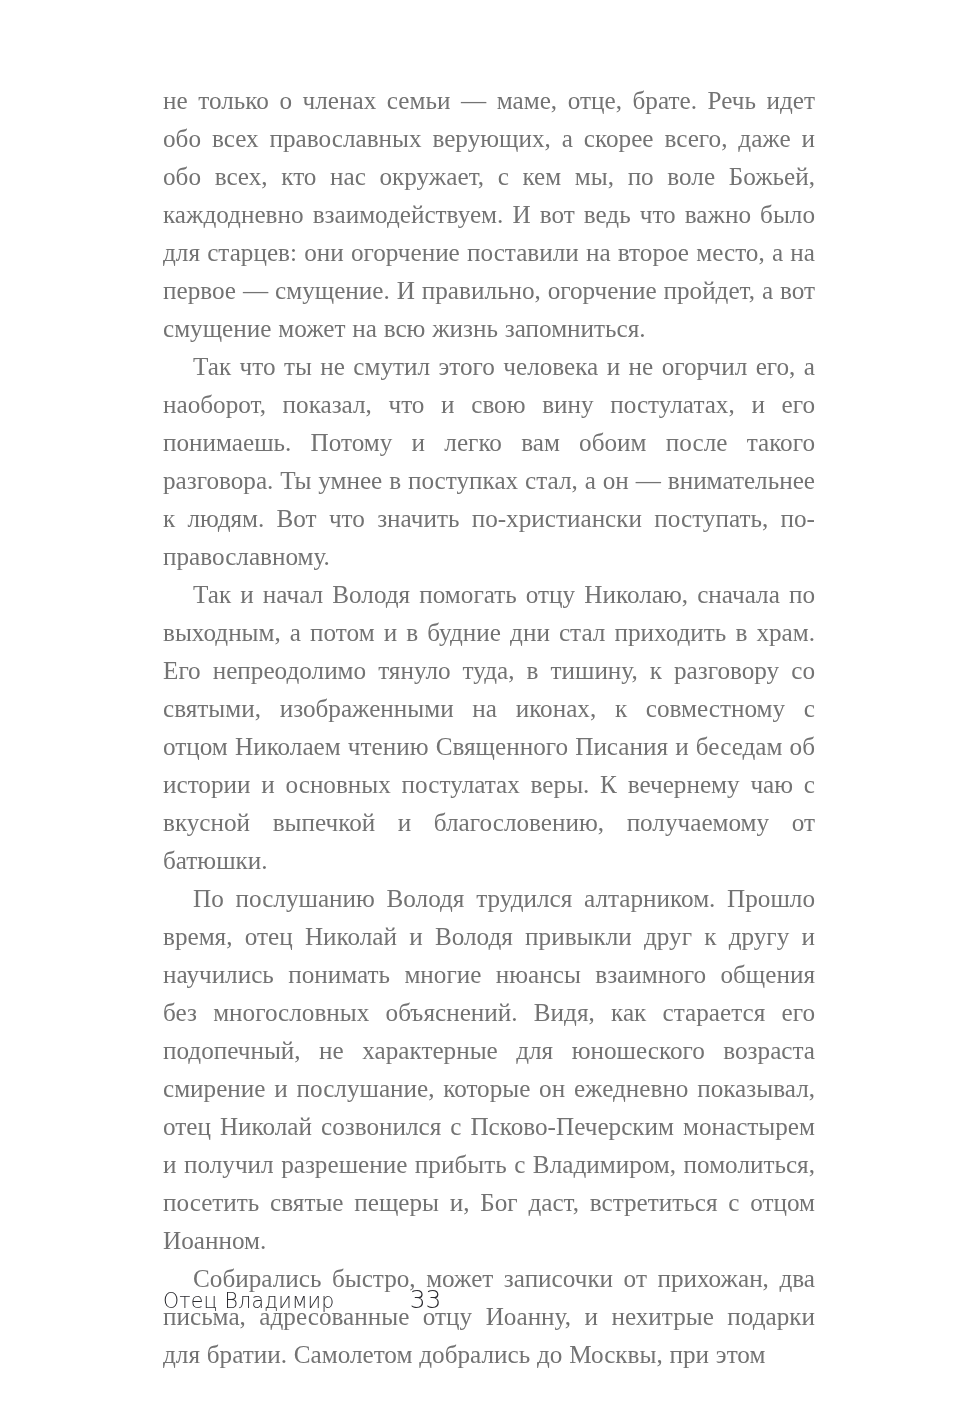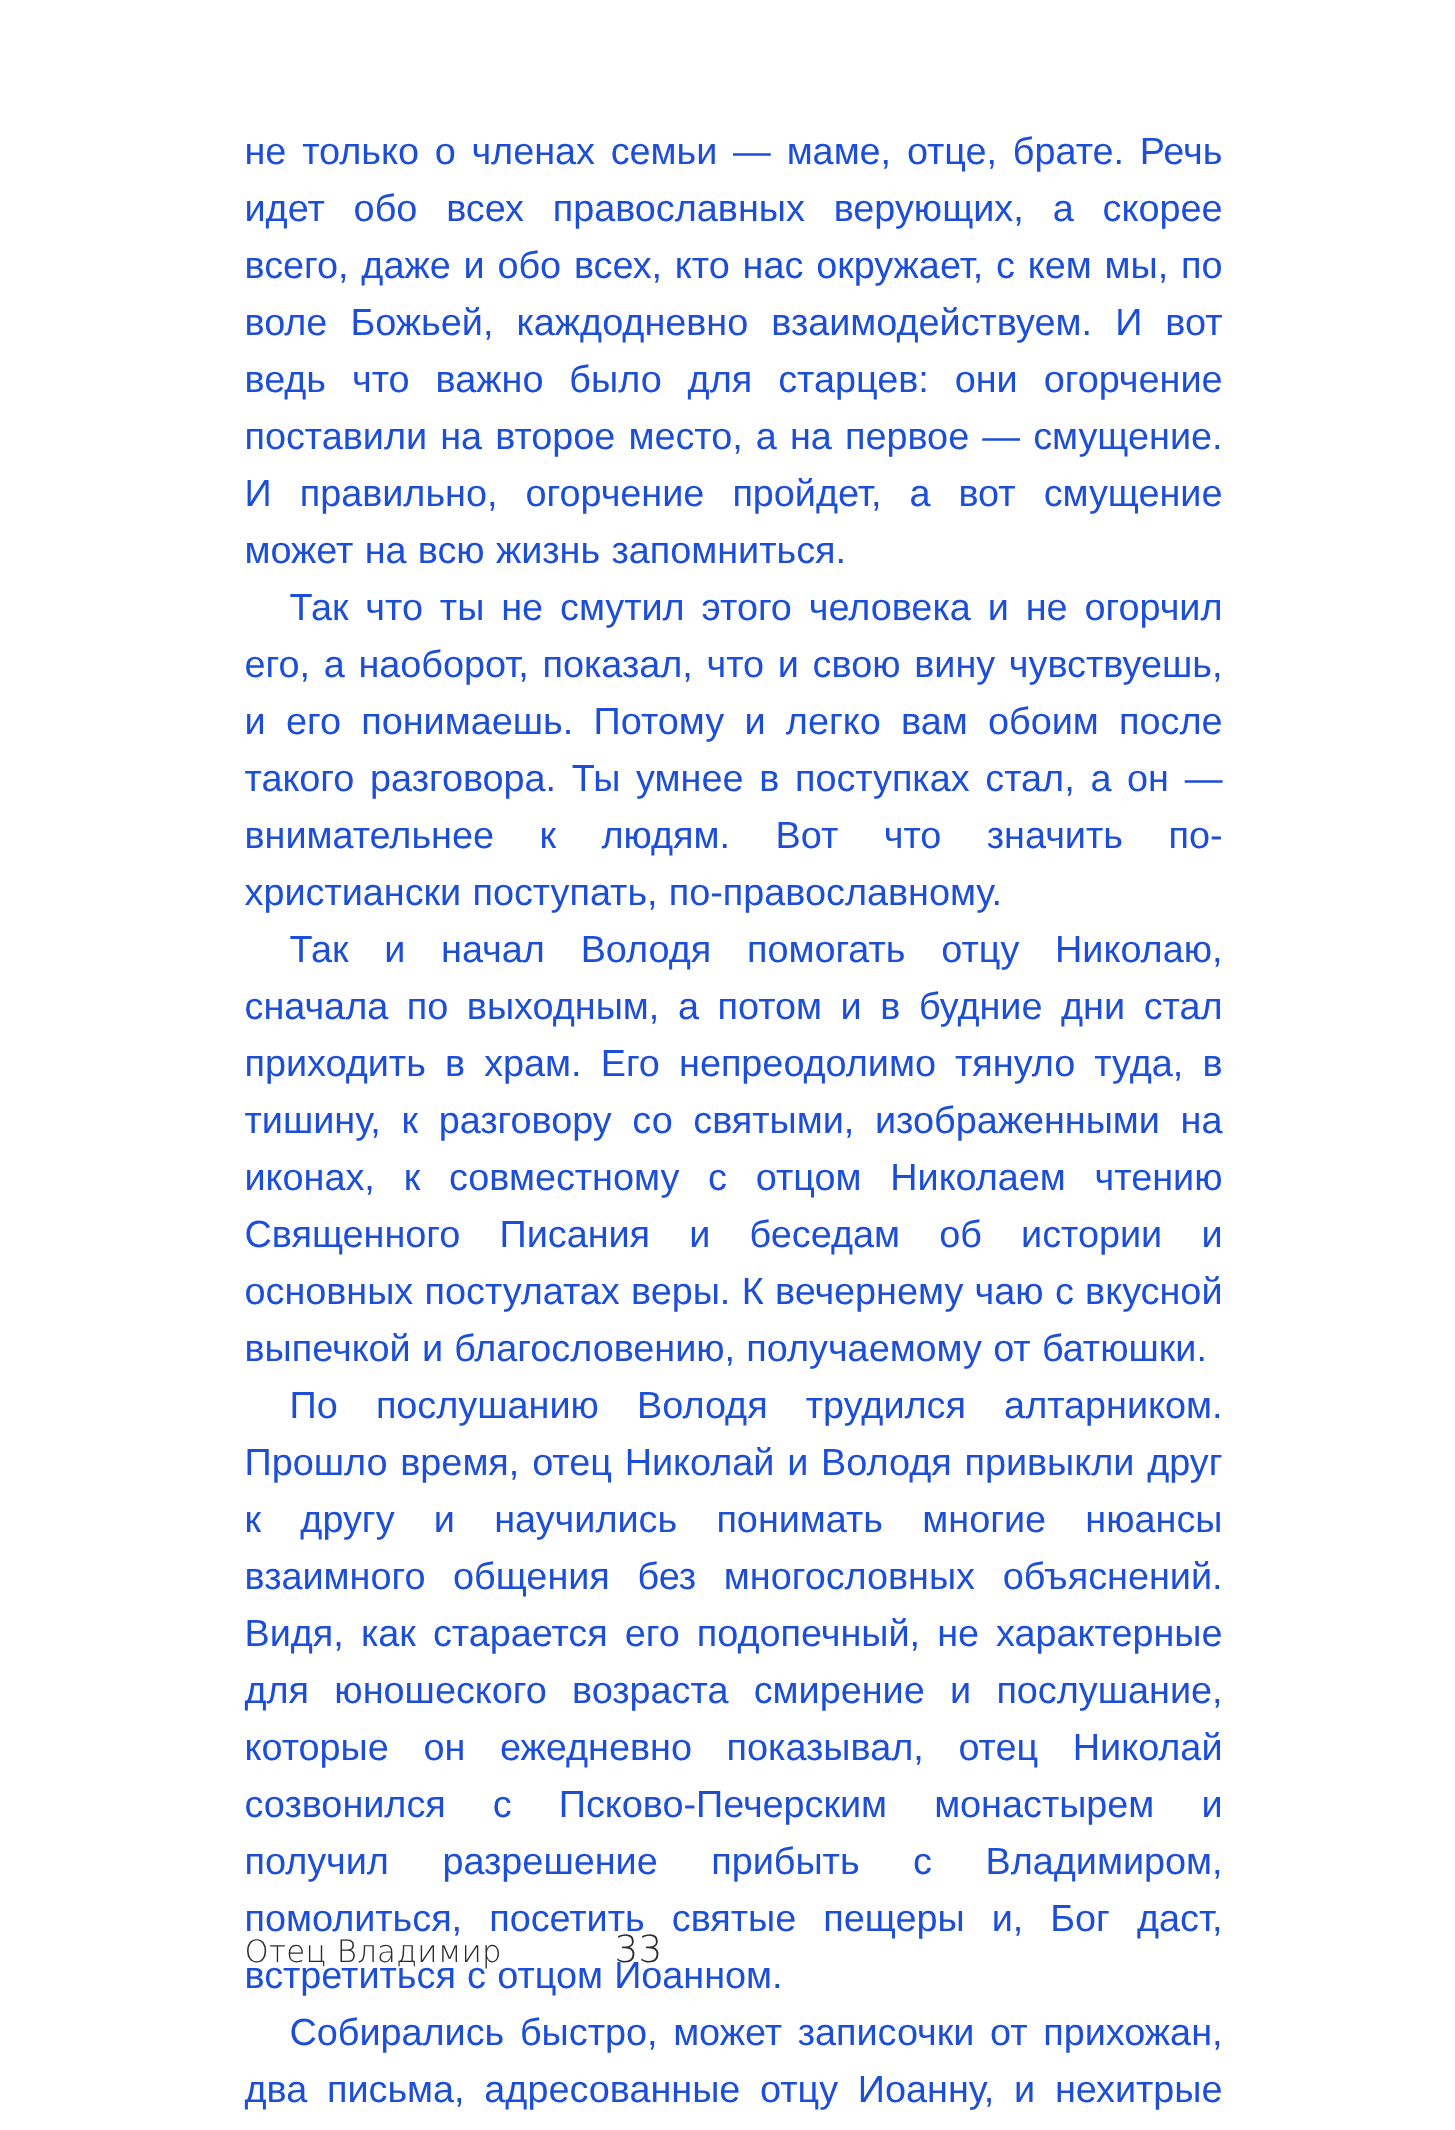--- a/index.html
+++ b/index.html
@@ -16,24 +16,24 @@
     box-sizing: border-box;
   }
   .text-column {
     position: absolute;
     left: 163px;
     top: 82px;
     width: 652px;
   }
   .para {
     margin: 0;
-    font-family: Liberation Sans, sans-serif;
+    font-family: Liberation Serif, serif;
     font-size: 25.2px;
     line-height: 38px;
-    color: #1d4ed8;
+    color: #737373;
     text-align: justify;
     text-indent: 30px;
     -webkit-hyphens: none;
     hyphens: none;
     word-spacing: 0.02em;
   }
   .para.no-indent {
     text-indent: 0;
   }
   .footer {
@@ -62,21 +62,21 @@
     white-space: nowrap;
   }
 </style>
 </head>
 <body>
 
 <div class="page">
 
   <div class="text-column">
     <p class="para no-indent">не только о членах семьи — маме, отце, брате. Речь идет обо всех православных верующих, а скорее всего, даже и обо всех, кто нас окружает, с кем мы, по воле Божьей, каждодневно взаимодействуем. И вот ведь что важно было для старцев: они огорчение поставили на второе место, а на первое — смущение. И правильно, огорчение пройдет, а вот смущение может на всю жизнь запомниться.</p>
-    <p class="para">Так что ты не смутил этого человека и не огорчил его, а наоборот, показал, что и свою вину чувствуешь, и его понимаешь. Потому и легко вам обоим после такого разговора. Ты умнее в поступках стал, а он — внимательнее к людям. Вот что значить по-христиански поступать, по-православному.</p>
+    <p class="para">Так что ты не смутил этого человека и не огорчил его, а наоборот, показал, что и свою вину постулатах, и его понимаешь. Потому и легко вам обоим после такого разговора. Ты умнее в поступках стал, а он — внимательнее к людям. Вот что значить по-христиански поступать, по-православному.</p>
     <p class="para">Так и начал Володя помогать отцу Николаю, сначала по выходным, а потом и в будние дни стал приходить в храм. Его непреодолимо тянуло туда, в тишину, к разговору со святыми, изображенными на иконах, к совместному с отцом Николаем чтению Священного Писания и беседам об истории и основных постулатах веры. К вечернему чаю с вкусной выпечкой и благословению, получаемому от батюшки.</p>
     <p class="para">По послушанию Володя трудился алтарником. Прошло время, отец Николай и Володя привыкли друг к другу и научились понимать многие нюансы взаимного общения без многословных объяснений. Видя, как старается его подопечный, не характерные для юношеского возраста смирение и послушание, которые он ежедневно показывал, отец Николай созвонился с Псково-Печерским монастырем и получил разрешение прибыть с Владимиром, помолиться, посетить святые пещеры и, Бог даст, встретиться с отцом Иоанном.</p>
     <p class="para">Собирались быстро, может записочки от прихожан, два письма, адресованные отцу Иоанну, и нехитрые подарки для братии. Самолетом добрались до Москвы, при этом</p>
   </div>
 
   <div class="footer">
     <span class="running-head">Отец Владимир</span>
     <span class="page-number">33</span>
   </div>
 

